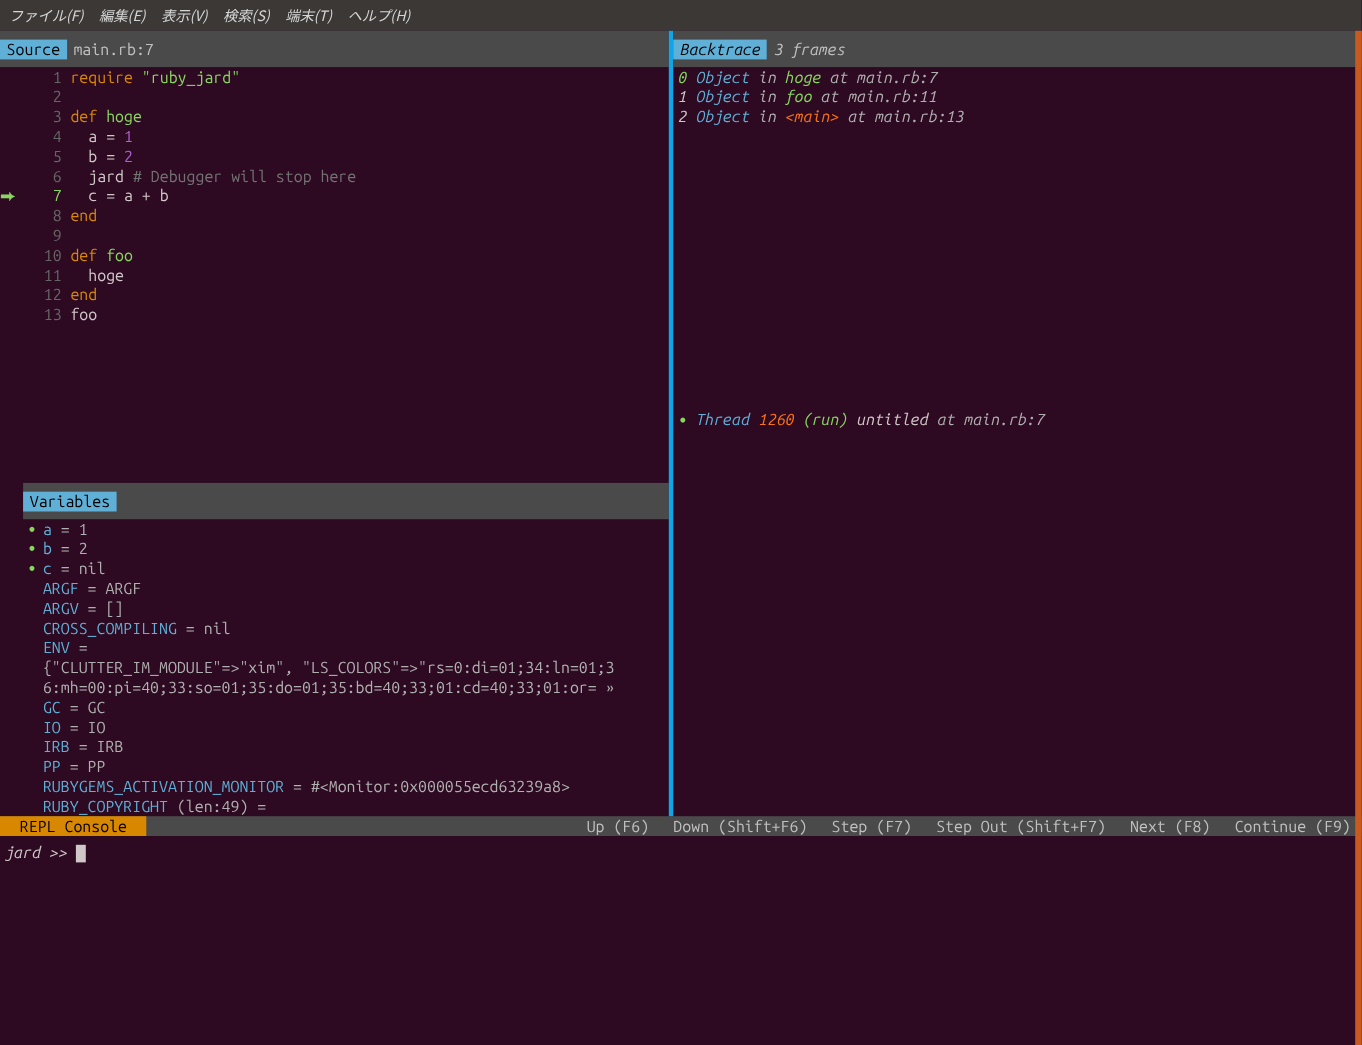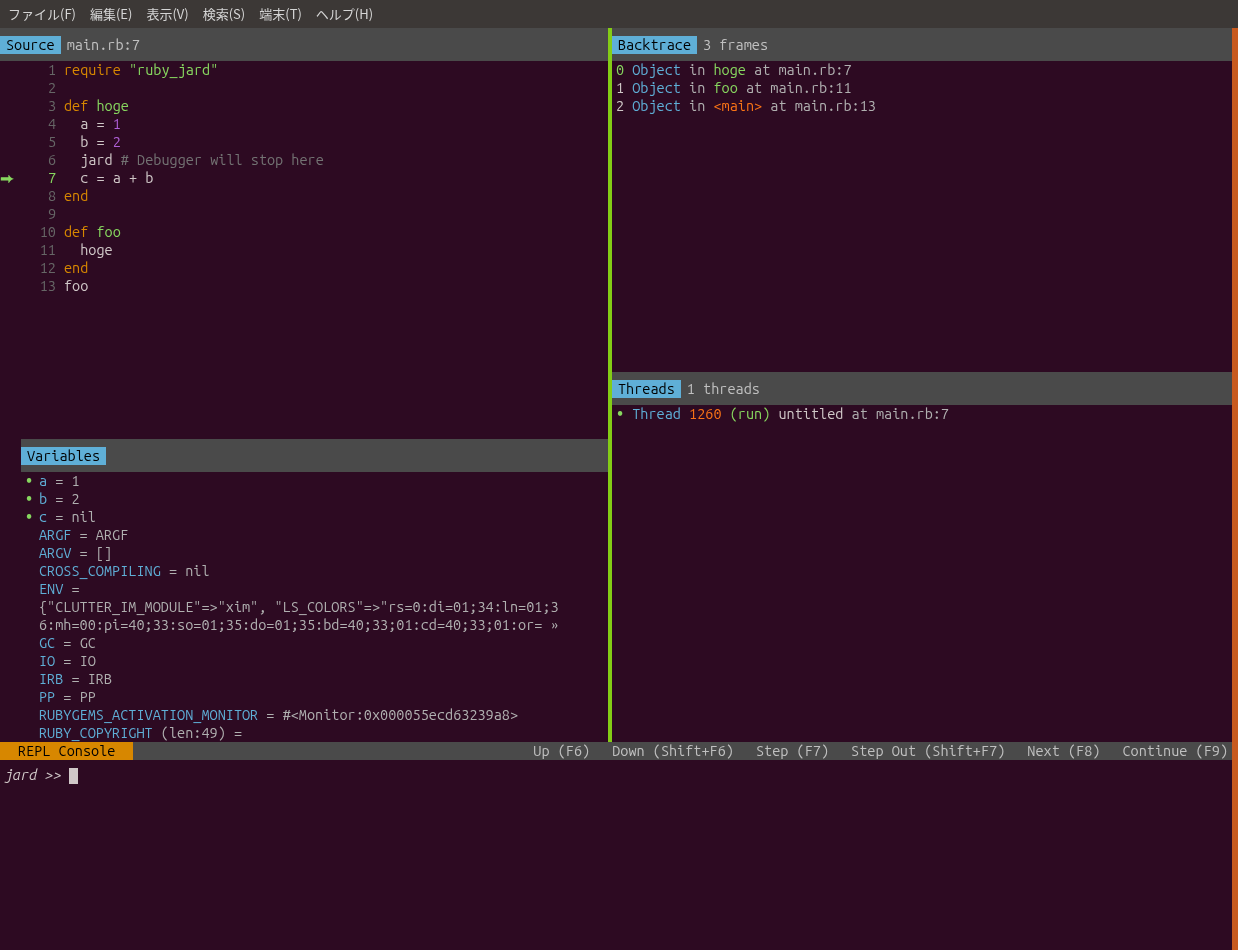--- a/index.html
+++ b/index.html
@@ -17,27 +17,27 @@
   background: #3c3836;
   color: #d5d5d5;
   padding: 4px 8px;
   display: flex;
   gap: 14px;
   font-family: "Noto Sans CJK JP", sans-serif;
   font-size: 13px;
   height: 28px;
   align-items: center;
 }
-.menubar span { cursor: pointer; }
+.menubar span { cursor: pointer; font-style: italic; }
 .main {
   display: flex;
   height: 714px;
 }
 .left-col { width: 608px; display: flex; flex-direction: column; }
-.right-col { flex: 1; display: flex; flex-direction: column; border-left: 4px solid #84cc16; }
+.right-col { flex: 1; display: flex; flex-direction: column; border-left: 4px solid #0ea5e9; font-style: italic; }
 .panel-header {
   background: #4a4a4a;
   height: 33px;
   display: flex;
   align-items: center;
   white-space: pre;
 }
 .panel-title {
   background: #5fafd7;
   color: #000;
@@ -133,24 +133,20 @@
   </div>
   <div class="right-col">
     <div class="backtrace-panel">
       <div class="panel-header">
         <span class="panel-title">Backtrace</span>
         <span class="panel-sub">3 frames</span>
       </div>
       <div class="panel-body" id="backtrace-body"><div class="bt-line"><span class="idx-green">0</span> <span class="obj">Object</span> <span class="dim">in</span> <span class="green">hoge</span> <span class="dim">at main.rb:7</span></div><div class="bt-line"><span class="idx-white">1</span> <span class="obj">Object</span> <span class="dim">in</span> <span class="green">foo</span> <span class="dim">at main.rb:11</span></div><div class="bt-line"><span class="idx-white">2</span> <span class="obj">Object</span> <span class="dim">in</span> <span class="purple">&lt;main&gt;</span> <span class="dim">at main.rb:13</span></div></div>
     </div>
     <div class="threads-panel">
-      <div class="panel-header">
-        <span class="panel-title">Threads</span>
-        <span class="panel-sub">1 threads</span>
-      </div>
       <div class="panel-body" id="threads-body"><div class="bt-line"><span class="green">• </span><span class="obj">Thread</span> <span class="purple">1260</span> <span class="green">(run)</span> <span class="ident">untitled</span> <span class="dim">at main.rb:7</span></div></div>
     </div>
   </div>
 </div>
 
 <div class="repl-bar"> <span class="repl-title">REPL Console</span><div class="shortcuts" id="shortcuts"><span>Up (F6)</span><span>Down (Shift+F6)</span><span>Step (F7)</span><span>Step Out (Shift+F7)</span><span>Next (F8)</span><span>Continue (F9)</span></div></div>
 
 <div class="console"><span>jard &gt;&gt; </span><span class="cursor"></span></div>
 
 <div class="right-scrollbar"></div>

